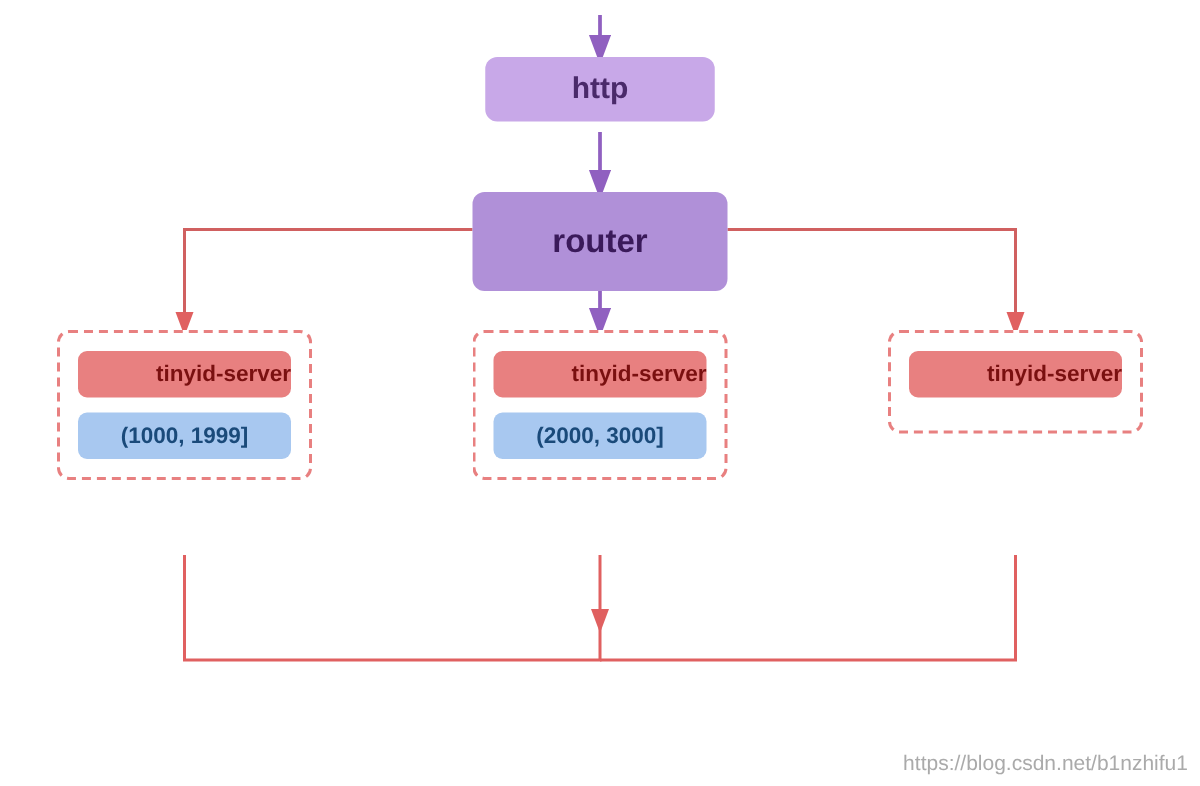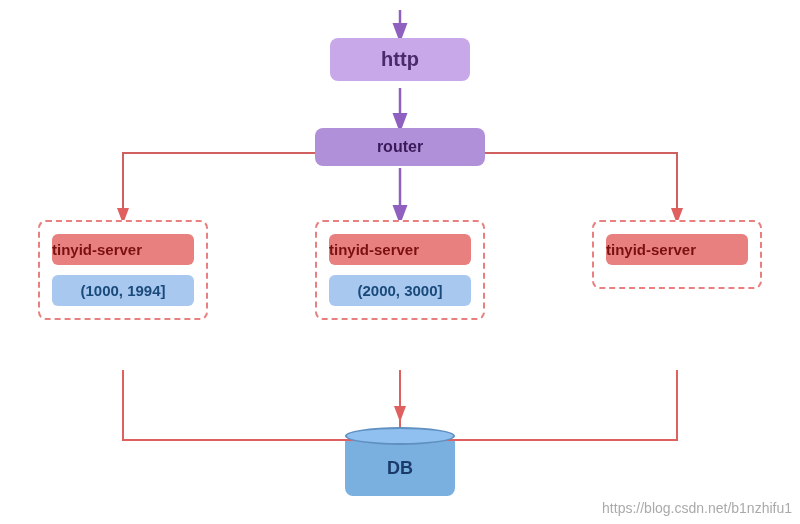--- a/index.html
+++ b/index.html
@@ -24,34 +24,34 @@
       position: absolute;
       top: 38px;
       left: 50%;
       transform: translateX(-50%);
       background: #c8a8e8;
       border-radius: 8px;
       padding: 10px 40px;
       font-size: 20px;
       color: #4a2a6a;
       font-weight: bold;
-      width: 140px;
+      width: 153px;
       text-align: center;
     }
 
     
     .router-box {
       position: absolute;
       top: 128px;
       left: 50%;
       transform: translateX(-50%);
       background: #b090d8;
       border-radius: 8px;
-      padding: 10px 40px;
-      font-size: 16px;
+      padding: 20px 40px;
+      font-size: 22px;
       color: #3a1a5a;
       font-weight: bold;
       width: 170px;
       text-align: center;
     }
 
     
     .server-container {
       position: absolute;
       border: 2px dashed #e88080;
@@ -75,21 +75,21 @@
     .server-container-right {
       right: 38px;
       top: 220px;
     }
 
     
     .server-label {
       background: #e88080;
       border-radius: 6px;
       padding: 7px 0;
-      text-align: left;
+      text-align: right;
       color: #7a1010;
       font-size: 15px;
       font-weight: bold;
       margin-bottom: 10px;
     }
 
     
     .range-label {
       background: #a8c8f0;
       border-radius: 6px;
@@ -194,34 +194,28 @@
   <div class="http-box">
     <span>http</span>
   </div>
 
   <div class="router-box">
     <span>router</span>
   </div>
 
   <div class="server-container server-container-left">
     <div class="server-label">tinyid-server</div>
-    <div class="range-label">(1000, 1994]</div>
+    <div class="range-label">(1000, 1999]</div>
   </div>
 
   <div class="server-container server-container-center">
     <div class="server-label">tinyid-server</div>
     <div class="range-label">(2000, 3000]</div>
   </div>
 
   <div class="server-container server-container-right">
     <div class="server-label">tinyid-server</div>
   </div>
 
-  <div class="db-container">
-    <div class="db-cylinder">
-      <div class="db-top"></div>
-      <div class="db-body">DB</div>
-    </div>
-  </div>
 
   <div class="watermark">https://blog.csdn.net/b1nzhifu1</div>
 
 </div>
 
 </body></html>

